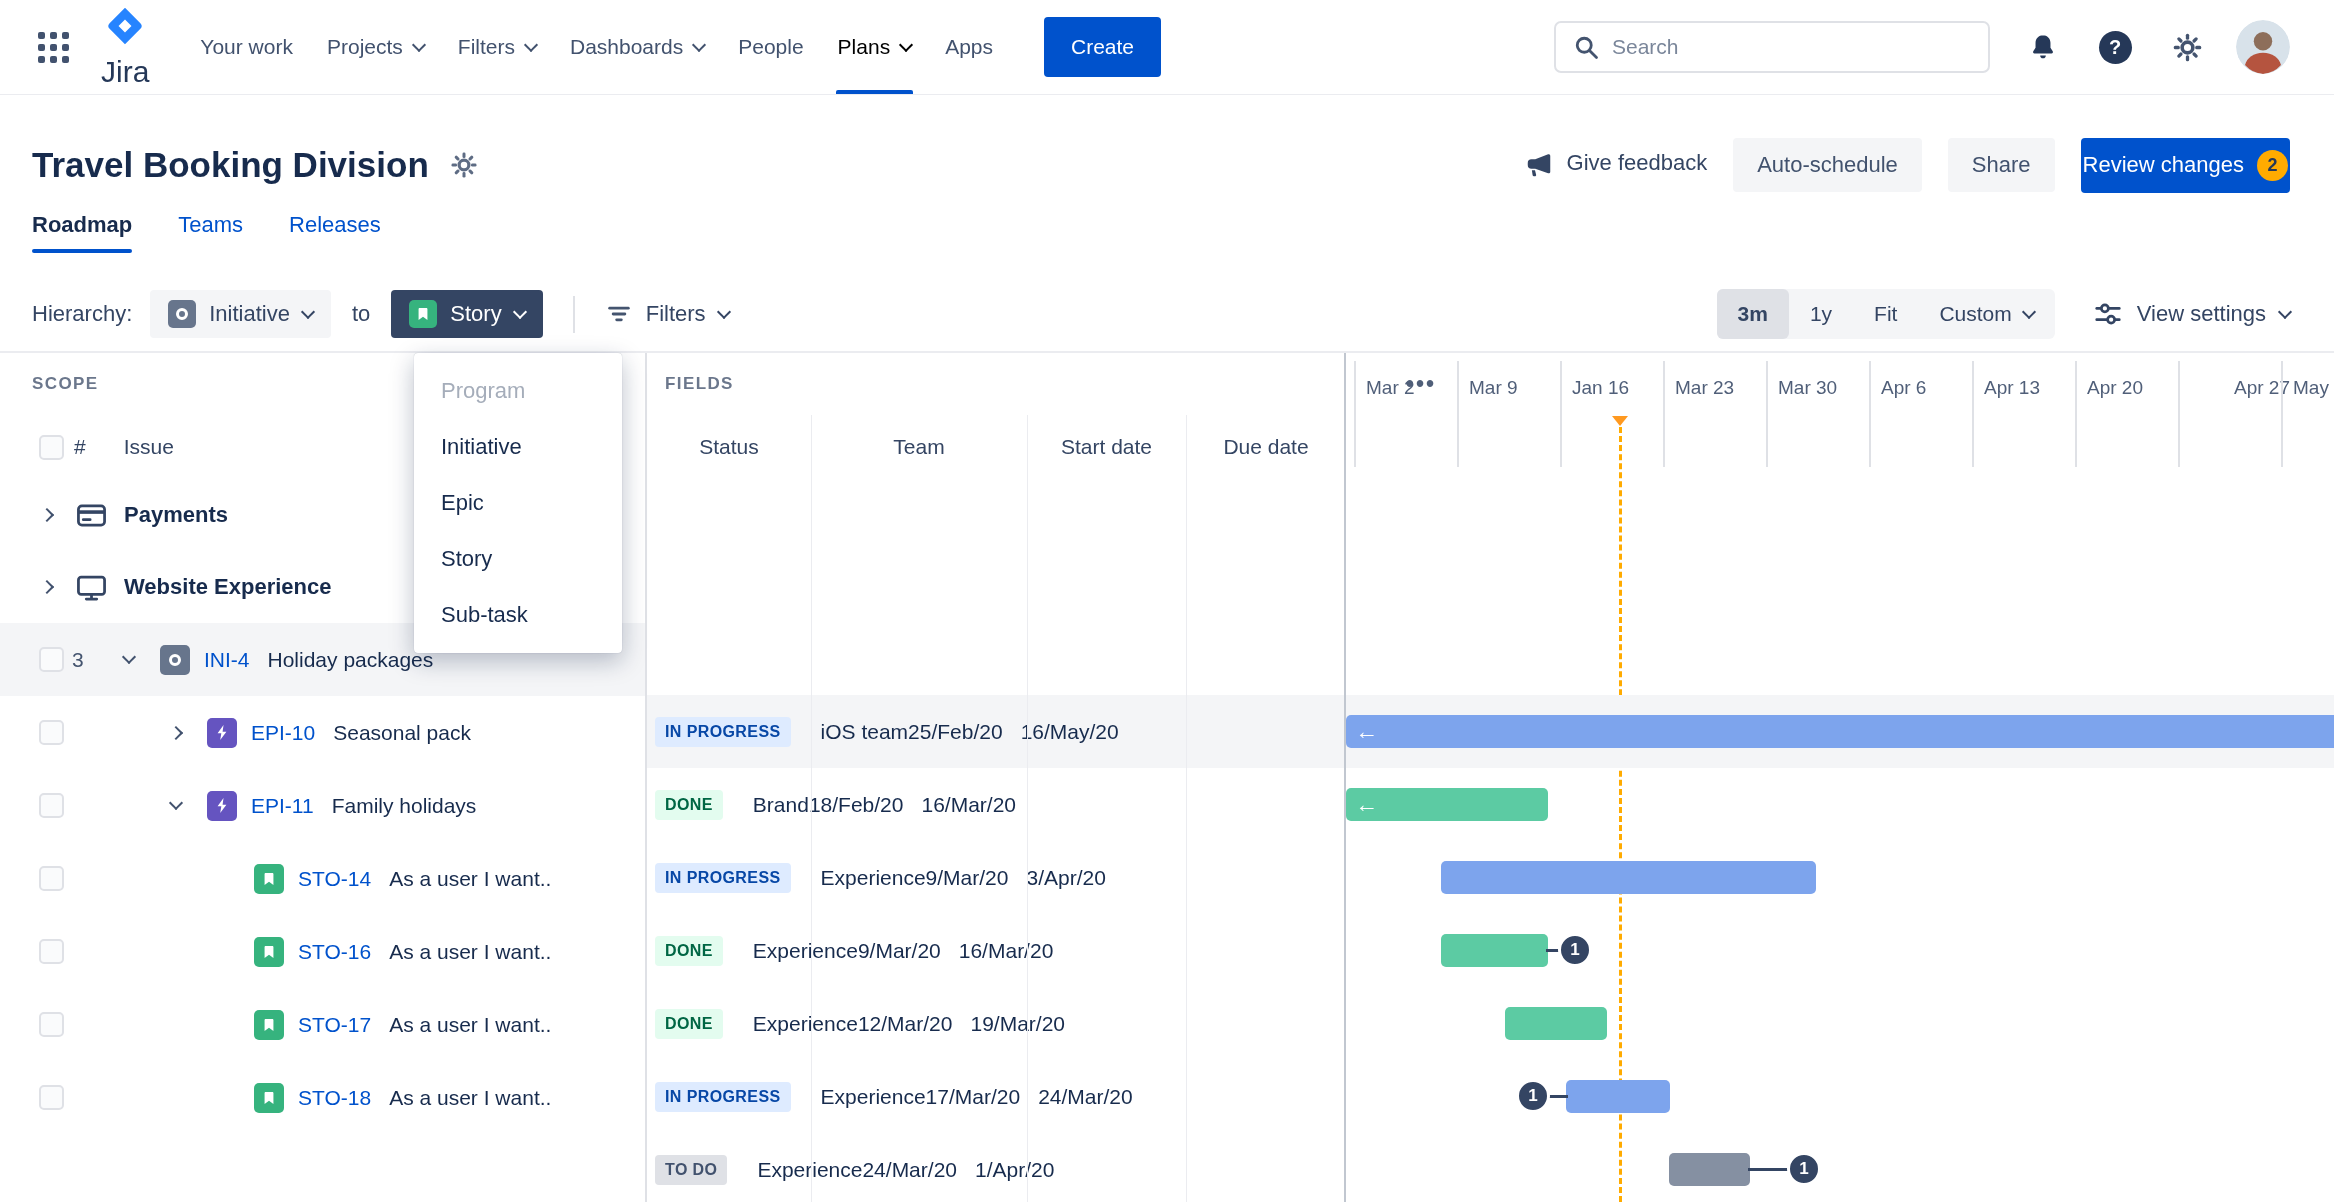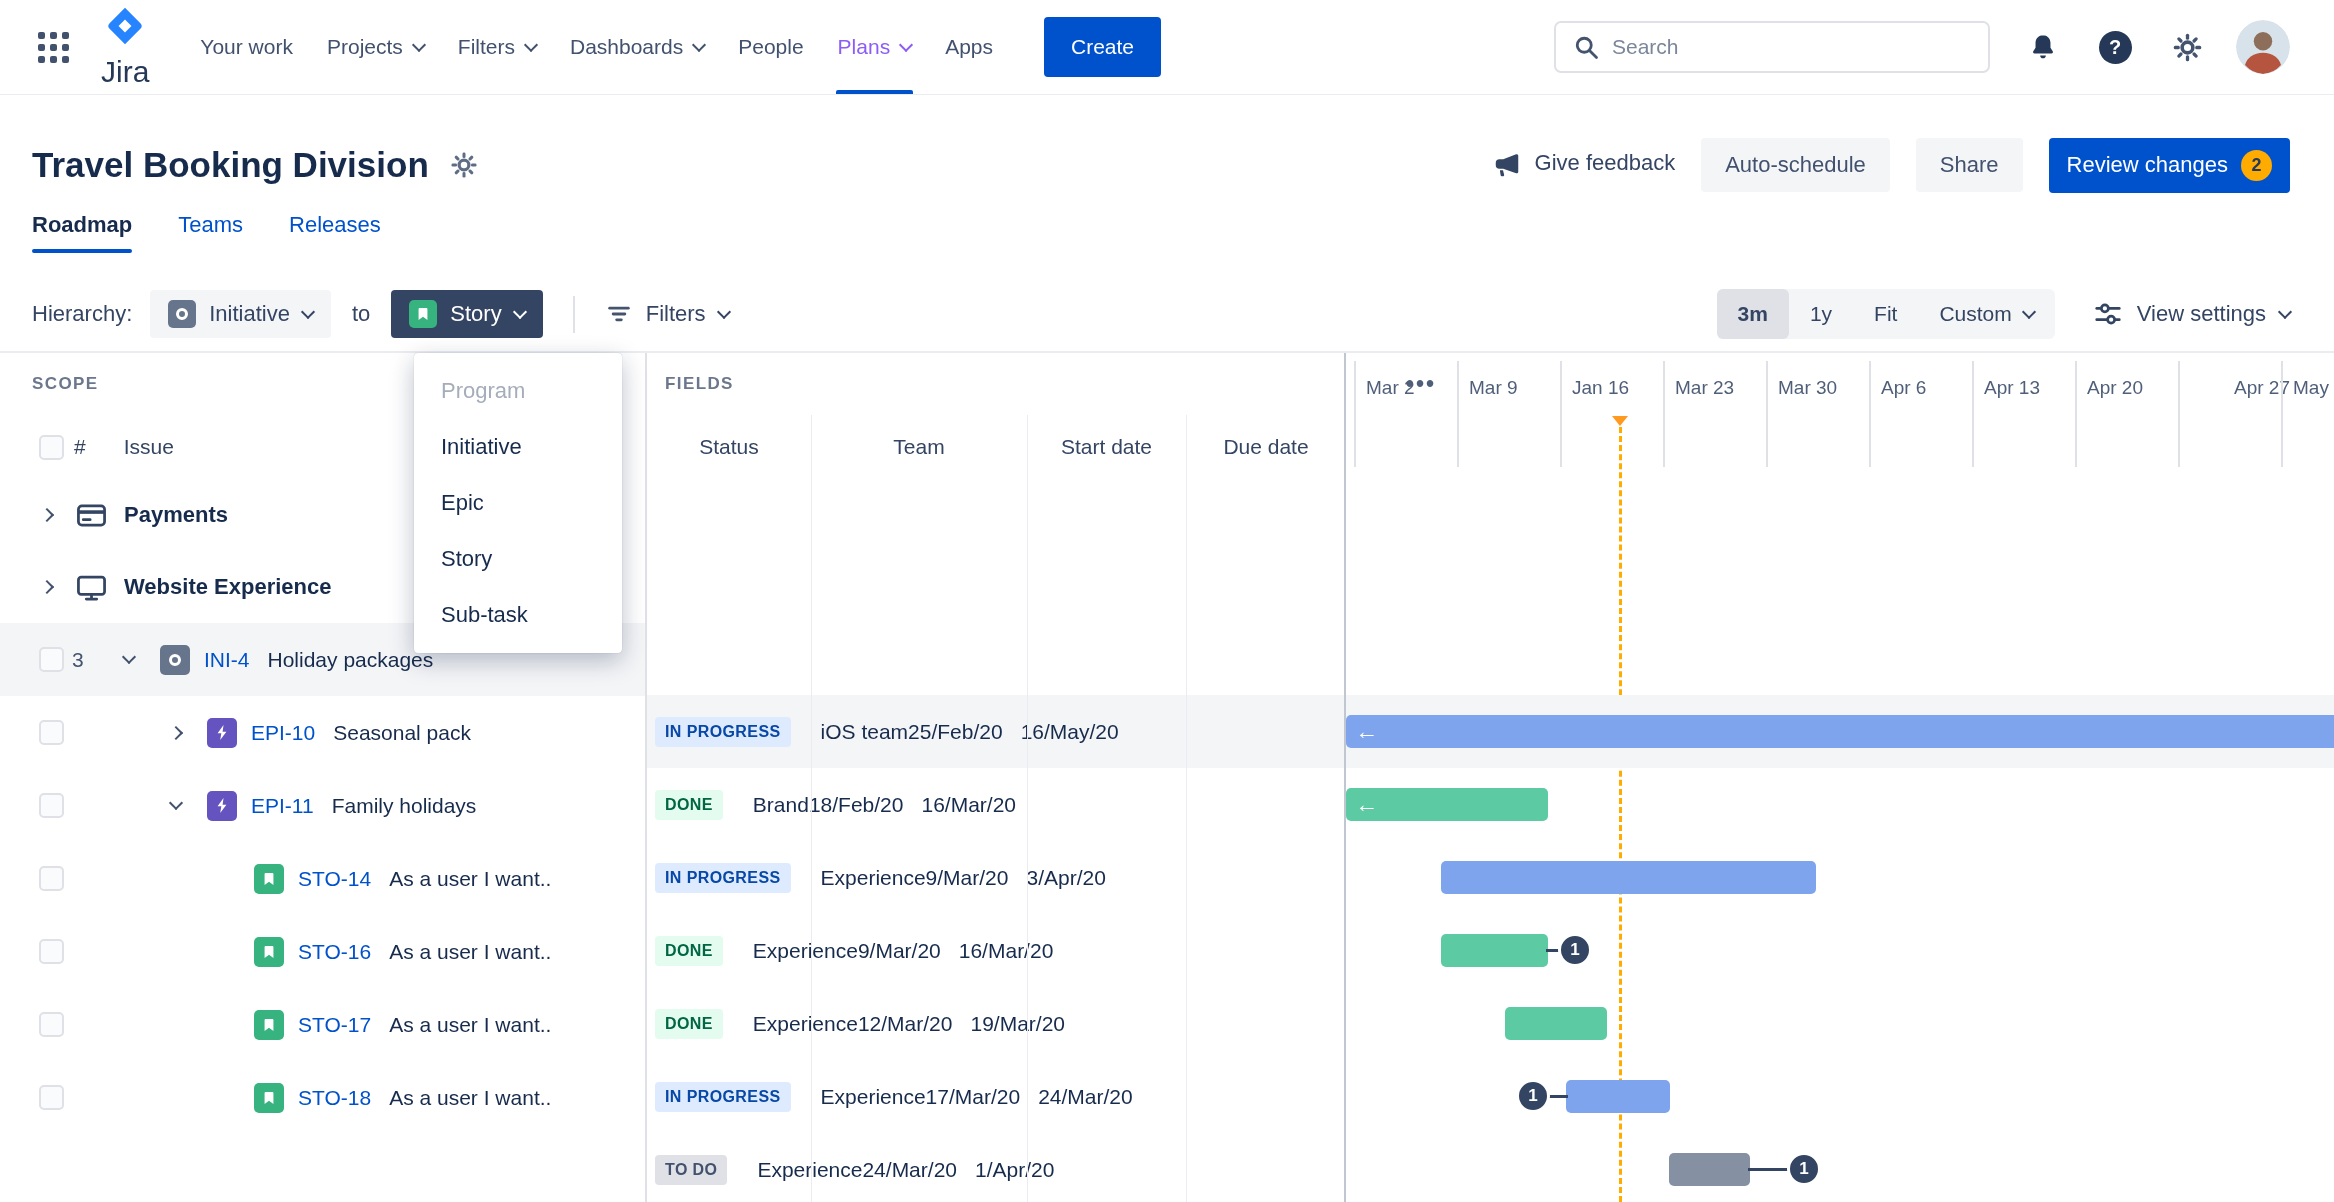--- a/index.html
+++ b/index.html
@@ -9,41 +9,41 @@
 
   
   .topnav { position:absolute; top:0; left:0; width:100%; height:95px; display:flex; align-items:center;
             padding:0 44px 0 30px; border-bottom:1px solid #EBECF0; background:#fff; }
   .grid-icon { display:grid; grid-template-columns:repeat(3,7px); grid-gap:5px; margin-right:24px; padding:8px; cursor:pointer; }
   .grid-icon i { width:7px; height:7px; border-radius:2px; background:#42526E; }
   .brand { display:flex; align-items:center; gap:8px; margin-right:34px; cursor:pointer;flex-direction:column; }
   .brand-name { font-size:30px; font-weight:500; color:#253858; }
   .nav-items { display:flex; align-items:stretch; height:100%; }
   .nav-item { position:relative; display:flex; align-items:center; gap:11px; padding:0 17px; font-size:21px; font-weight:500; color:#42526E; cursor:pointer; white-space:nowrap; }
-  .nav-item.active { color:#8b5cf6; }
+  .nav-item.active { color:#000000; }
   .nav-item.active::after { content:""; position:absolute; left:15px; right:15px; bottom:0; height:4px; background:#0052CC; border-radius:2px 2px 0 0; }
   .chev { display:inline-block; width:10px; height:10px; border-right:2.5px solid currentColor; border-bottom:2.5px solid currentColor; transform:rotate(45deg); margin-top:-5px; flex:none; }
   .chev.right { transform:rotate(-45deg); margin-top:0; }
   .create-btn { margin-left:34px; background:#0052CC; color:#fff; font-size:21px; font-weight:500; border:none; border-radius:4px; padding:18px 27px; cursor:pointer; font-family:inherit; flex:none; }
   .search-box { margin-left:auto; display:flex; align-items:center; gap:12px; width:436px; height:52px; border:2px solid #DFE1E6; border-radius:7px; padding:0 16px; background:#fff; flex:none; }
   .search-box input { border:none; outline:none; font-size:21px; width:100%; color:#172B4D; font-family:inherit; background:transparent; }
   input::placeholder { color:#7A869A; }
   .nav-icons { margin-left:30px; display:flex; align-items:center; gap:26px; }
   .icon-btn { display:flex; align-items:center; justify-content:center; width:46px; height:46px; cursor:pointer; }
   .help-badge { width:33px; height:33px; border-radius:50%; background:#253858; color:#fff; font-size:20px; font-weight:700; display:flex; align-items:center; justify-content:center; }
   .avatar { width:54px; height:54px; border-radius:50%; overflow:hidden; display:block; cursor:pointer; flex:none; }
 
   
   .plan-header { position:absolute; top:133px; left:32px; right:44px; height:64px; display:flex; align-items:center; }
   .page-title { font-size:35px; font-weight:700; color:#172B4D; }
   .title-gear { margin-left:20px; display:flex; cursor:pointer; }
   .header-actions { margin-left:auto; display:flex; align-items:center; gap:26px; }
   .feedback { display:flex; align-items:flex-start; gap:13px; font-size:22px; font-weight:500; color:#344563; cursor:pointer; }
   .btn-subtle { background:#F4F5F7; border:none; border-radius:4px; font-size:22px; font-weight:500; color:#42526E; padding:14px 24px; cursor:pointer; font-family:inherit; }
-  .btn-primary { display:flex; align-items:center; gap:13px; background:#0052CC; border:none; border-radius:4px; font-size:22px; font-weight:500; color:#fff; padding:12px 18px; cursor:pointer; font-family:inherit; }
+  .btn-primary { display:flex; align-items:center; gap:13px; background:#0052CC; border:none; border-radius:4px; font-size:22px; font-weight:500; color:#fff; padding:12px 2px; cursor:pointer; font-family:inherit; }
   .badge-count { background:#FFAB00; color:#253858; font-size:18px; font-weight:700; min-width:31px; height:31px; border-radius:16px; display:flex; align-items:center; justify-content:center; padding:0 8px; }
 
   
   .tabs { position:absolute; top:212px; left:32px; display:flex; gap:46px; }
   .tab { position:relative; font-size:22px; font-weight:500; color:#0052CC; padding-bottom:15px; cursor:pointer; }
   .tab.active { color:#172B4D; font-weight:700; }
   .tab.active::after { content:""; position:absolute; left:0; right:0; bottom:0; height:4px; background:#0052CC; border-radius:2px; }
 
   
   .toolbar { position:absolute; top:285px; left:0; right:0; height:58px; display:flex; align-items:center; padding:0 44px 0 32px; }

